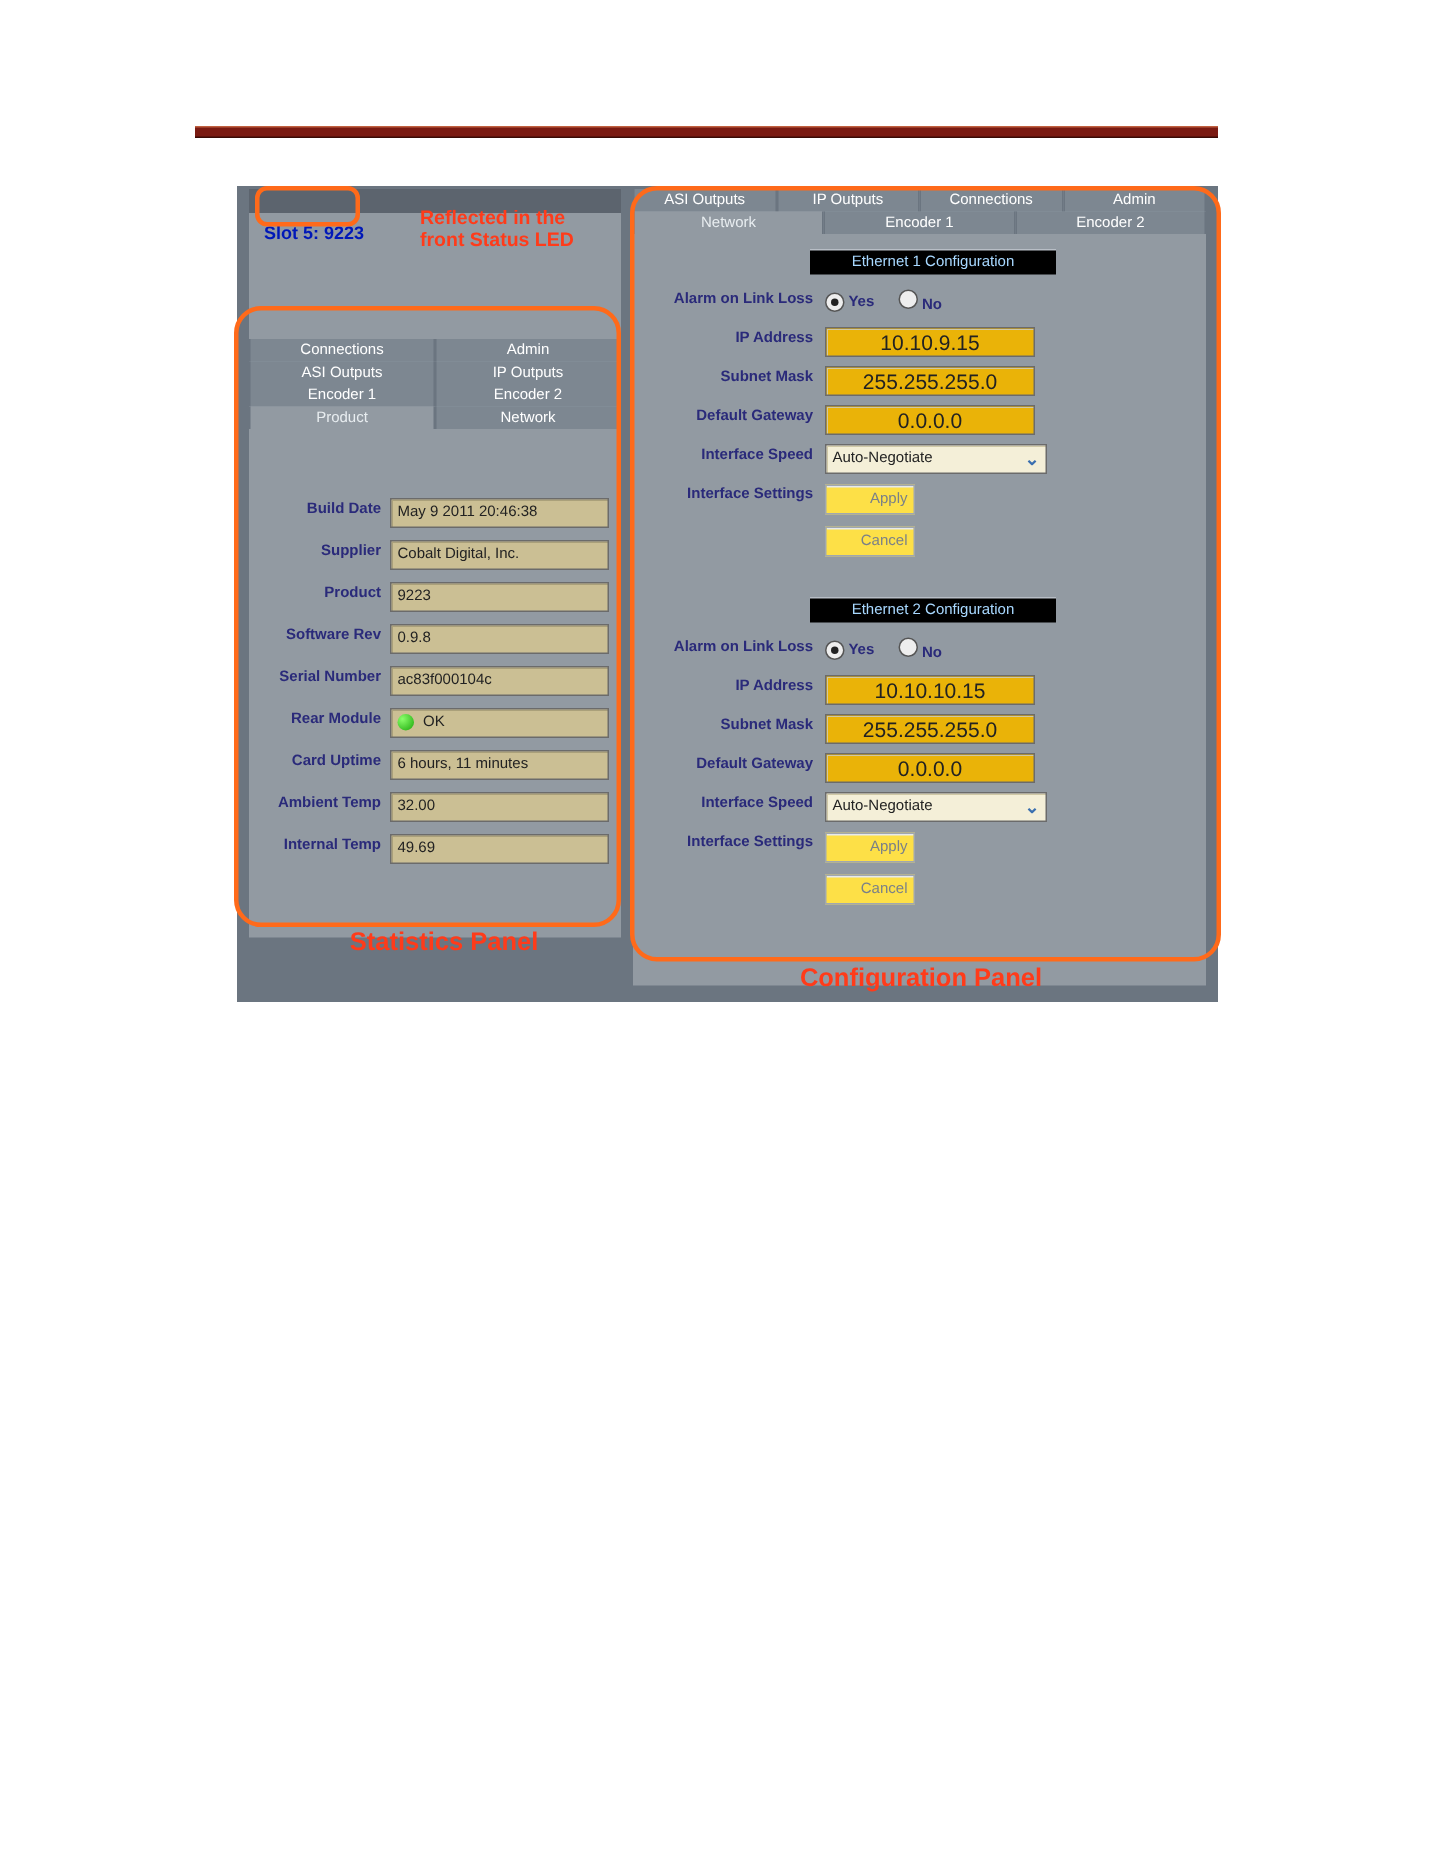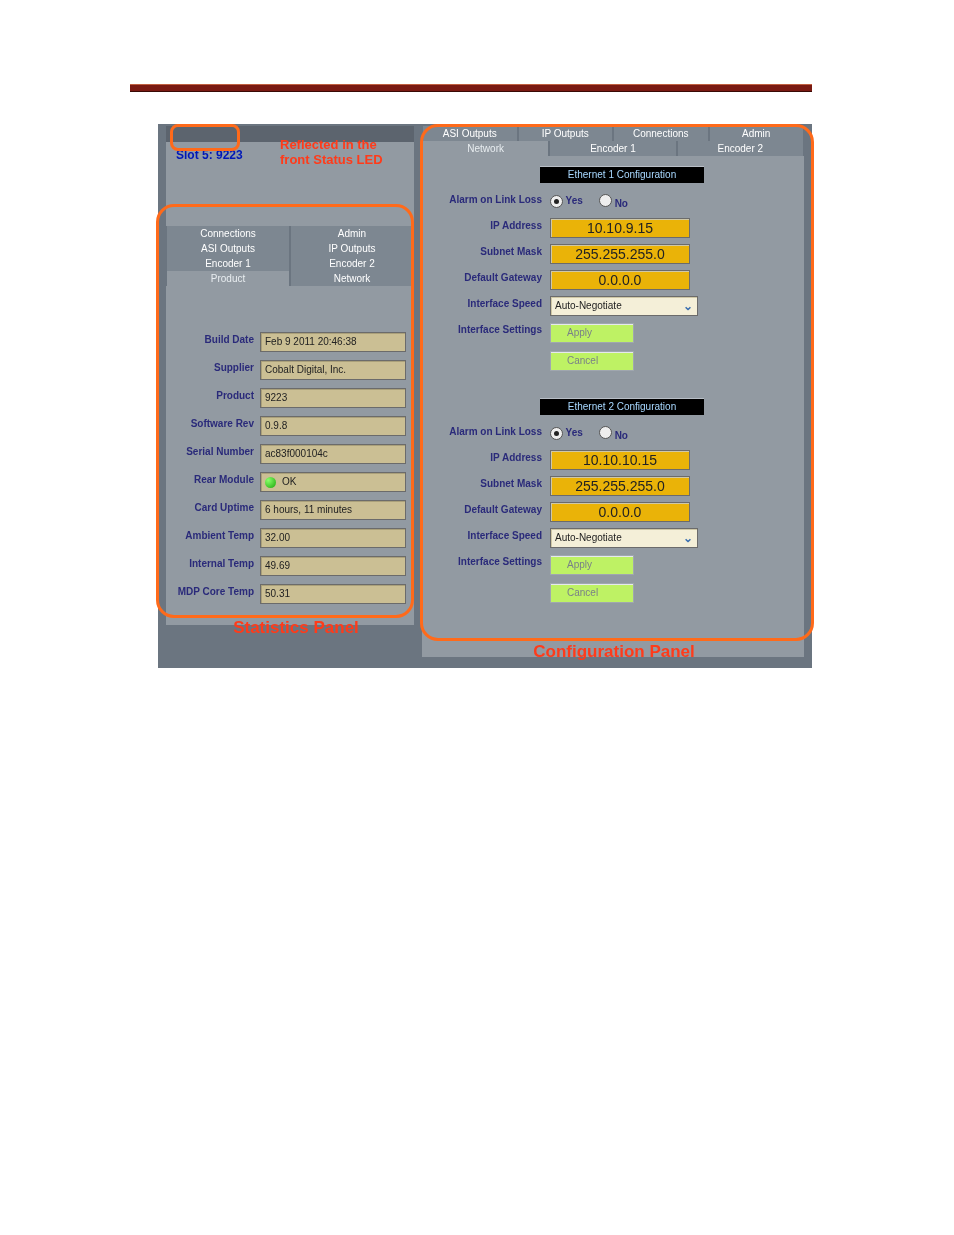--- a/index.html
+++ b/index.html
@@ -36,21 +36,21 @@
   .cfg-title{position:absolute;left:118px;width:164px;height:16px;text-align:center;font-size:10px;color:#a8d8ff;background:#000000;line-height:16px;border-top:1px solid #b8bec6;}
   .cfg-row{position:absolute;left:0;right:8px;height:20px;}
   .cfg-label{position:absolute;left:0;width:120px;text-align:right;top:2px;font-size:10px;font-weight:bold;color:#2a2a7a;}
   .cfg-field{position:absolute;left:128px;top:0;width:138px;height:18px;}
   .radio-grp{display:flex;gap:16px;align-items:center;height:18px;font-size:10px;color:#2a2a7a;font-weight:bold;}
   .radio{width:11px;height:11px;border-radius:50%;border:1px solid #555;display:inline-flex;align-items:center;justify-content:center;background:#eee;}
   .radio .dot{width:5px;height:5px;border-radius:50%;background:#222;}
   .txtinput{width:100%;height:18px;border:1px solid #6b6b6b;background:#eab308;font-size:14px;text-align:center;line-height:18px;box-shadow:inset 1px 1px 0 #cfc8a6;color:#222;}
   .select{width:100%;height:18px;border:1px solid #6b6b6b;background:#f4efd8;font-size:10px;line-height:18px;padding:0 4px;position:relative;box-shadow:inset 1px 1px 0 #cfc8a6;color:#222;}
   .select .chev{position:absolute;right:3px;top:3px;width:12px;height:12px;color:#3a6fb0;font-weight:bold;font-size:12px;line-height:12px;text-align:center;}
-  .btn{display:inline-block;min-width:50px;height:18px;padding:0 16px;border:1px solid #a0a7af;background:#bef264;color:#7a8088;font-size:10px;line-height:18px;text-align:left;box-shadow:inset 0 1px 0 #e6e9ec;}
+  .btn{display:inline-block;min-width:50px;height:18px;padding:0 4px;border:1px solid #a0a7af;background:#fde047;color:#7a8088;font-size:10px;line-height:18px;text-align:right;box-shadow:inset 0 1px 0 #e6e9ec;}
   
   .hl{position:absolute;border:3px solid #ff6a1a;border-radius:18px;pointer-events:none;}
   .hl.slot{left:4px;top:-2px;width:64px;height:21px;border-radius:8px;}
   .hl.tabs-left-hl{left:-2px;top:80px;width:252px;height:408px;}
   .hl.right-hl{left:262px;top:0;width:388px;height:511px;}
   
   .anno{position:absolute;color:#ff3b1a;font-size:13px;font-weight:bold;text-align:center;line-height:1.15;}
 </style>
 </head>
 <body>
@@ -79,21 +79,21 @@
           </div>
           <div class="tabbar" style="top:45px">
             <div class="tab active">Product</div>
             <div class="tab">Network</div>
           </div>
         </div>
 
         <div class="stats-area">
           <div class="stat-row" style="top:44px">
             <div class="stat-label">Build Date</div>
-            <div class="stat-box">Feb  9 2011 20:46:38</div>
+            <div class="stat-box">May  9 2011 20:46:38</div>
           </div>
           <div class="stat-row" style="top:72px">
             <div class="stat-label">Supplier</div>
             <div class="stat-box">Cobalt Digital, Inc.</div>
           </div>
           <div class="stat-row" style="top:100px">
             <div class="stat-label">Product</div>
             <div class="stat-box">9223</div>
           </div>
           <div class="stat-row" style="top:128px">
@@ -112,24 +112,20 @@
             <div class="stat-label">Card Uptime</div>
             <div class="stat-box">6 hours, 11 minutes</div>
           </div>
           <div class="stat-row" style="top:240px">
             <div class="stat-label">Ambient Temp</div>
             <div class="stat-box">32.00</div>
           </div>
           <div class="stat-row" style="top:268px">
             <div class="stat-label">Internal Temp</div>
             <div class="stat-box">49.69</div>
-          </div>
-          <div class="stat-row" style="top:296px">
-            <div class="stat-label">MDP Core Temp</div>
-            <div class="stat-box">50.31</div>
           </div>
         </div>
       </div>
 
       <div class="hl slot"></div>
     </div>
 
     <div class="col-right">
       <div class="hdr" style="height:0"></div>
       <div class="pane-bg" style="top:0">

